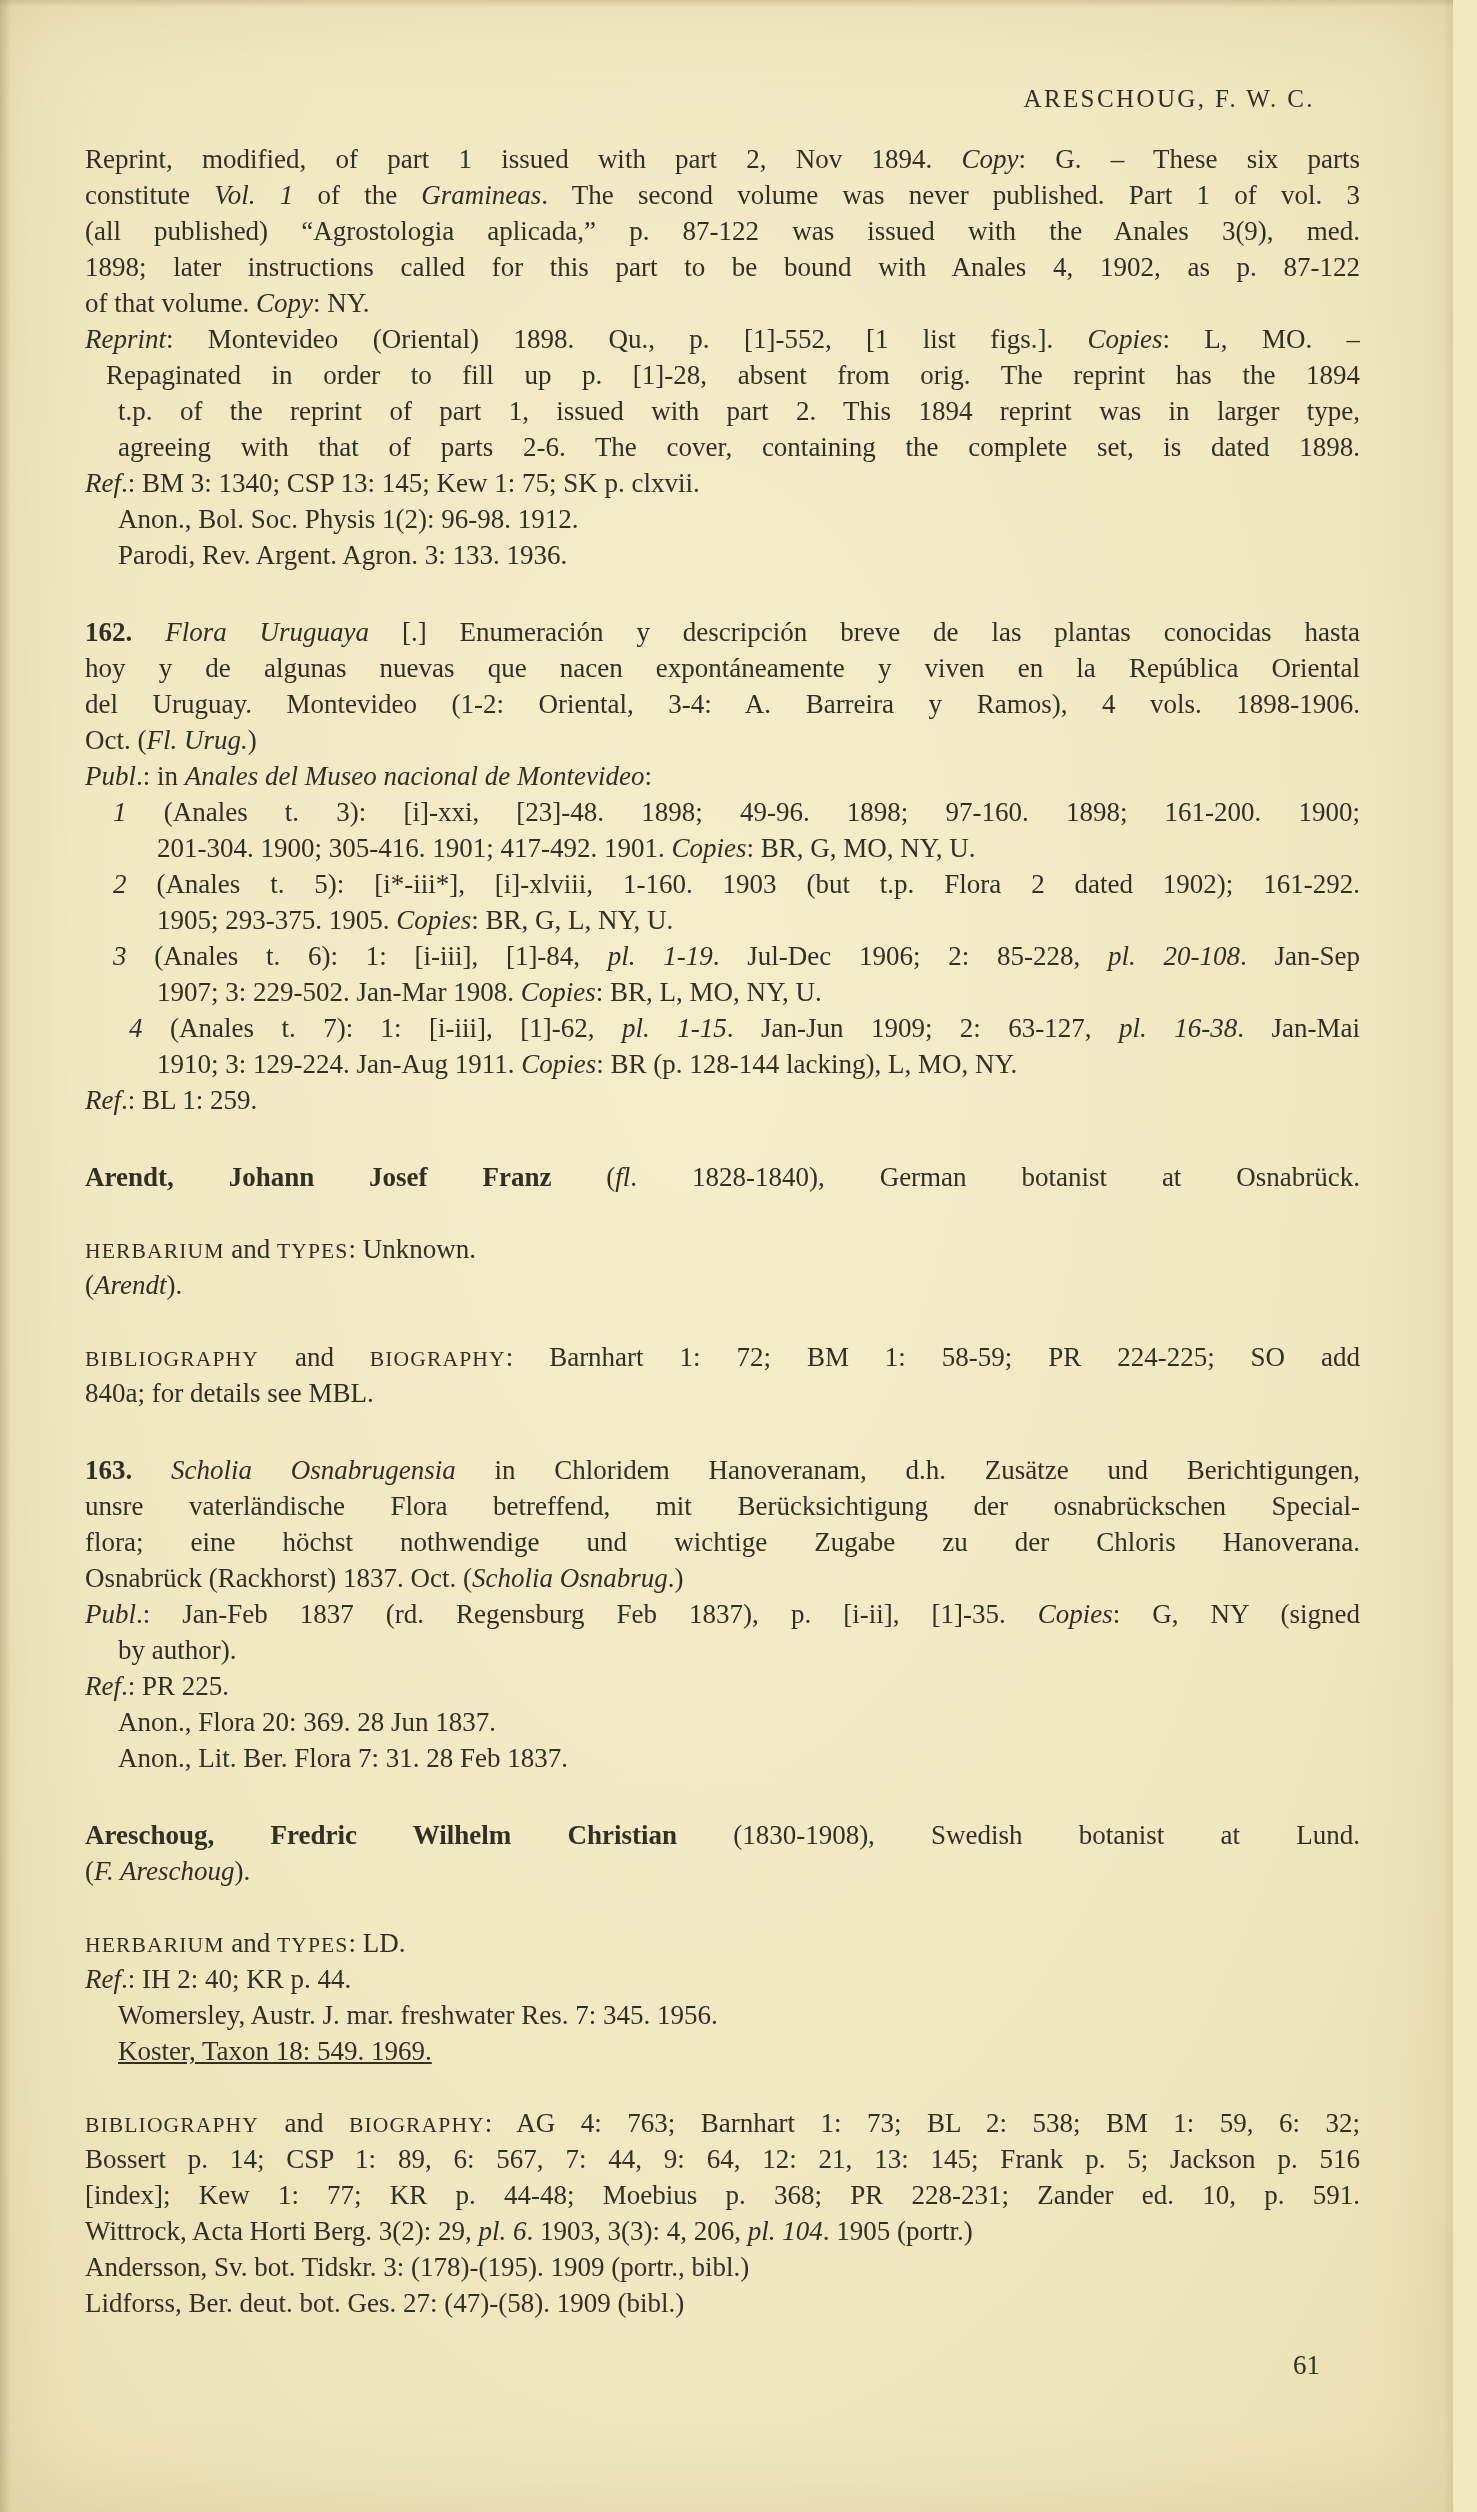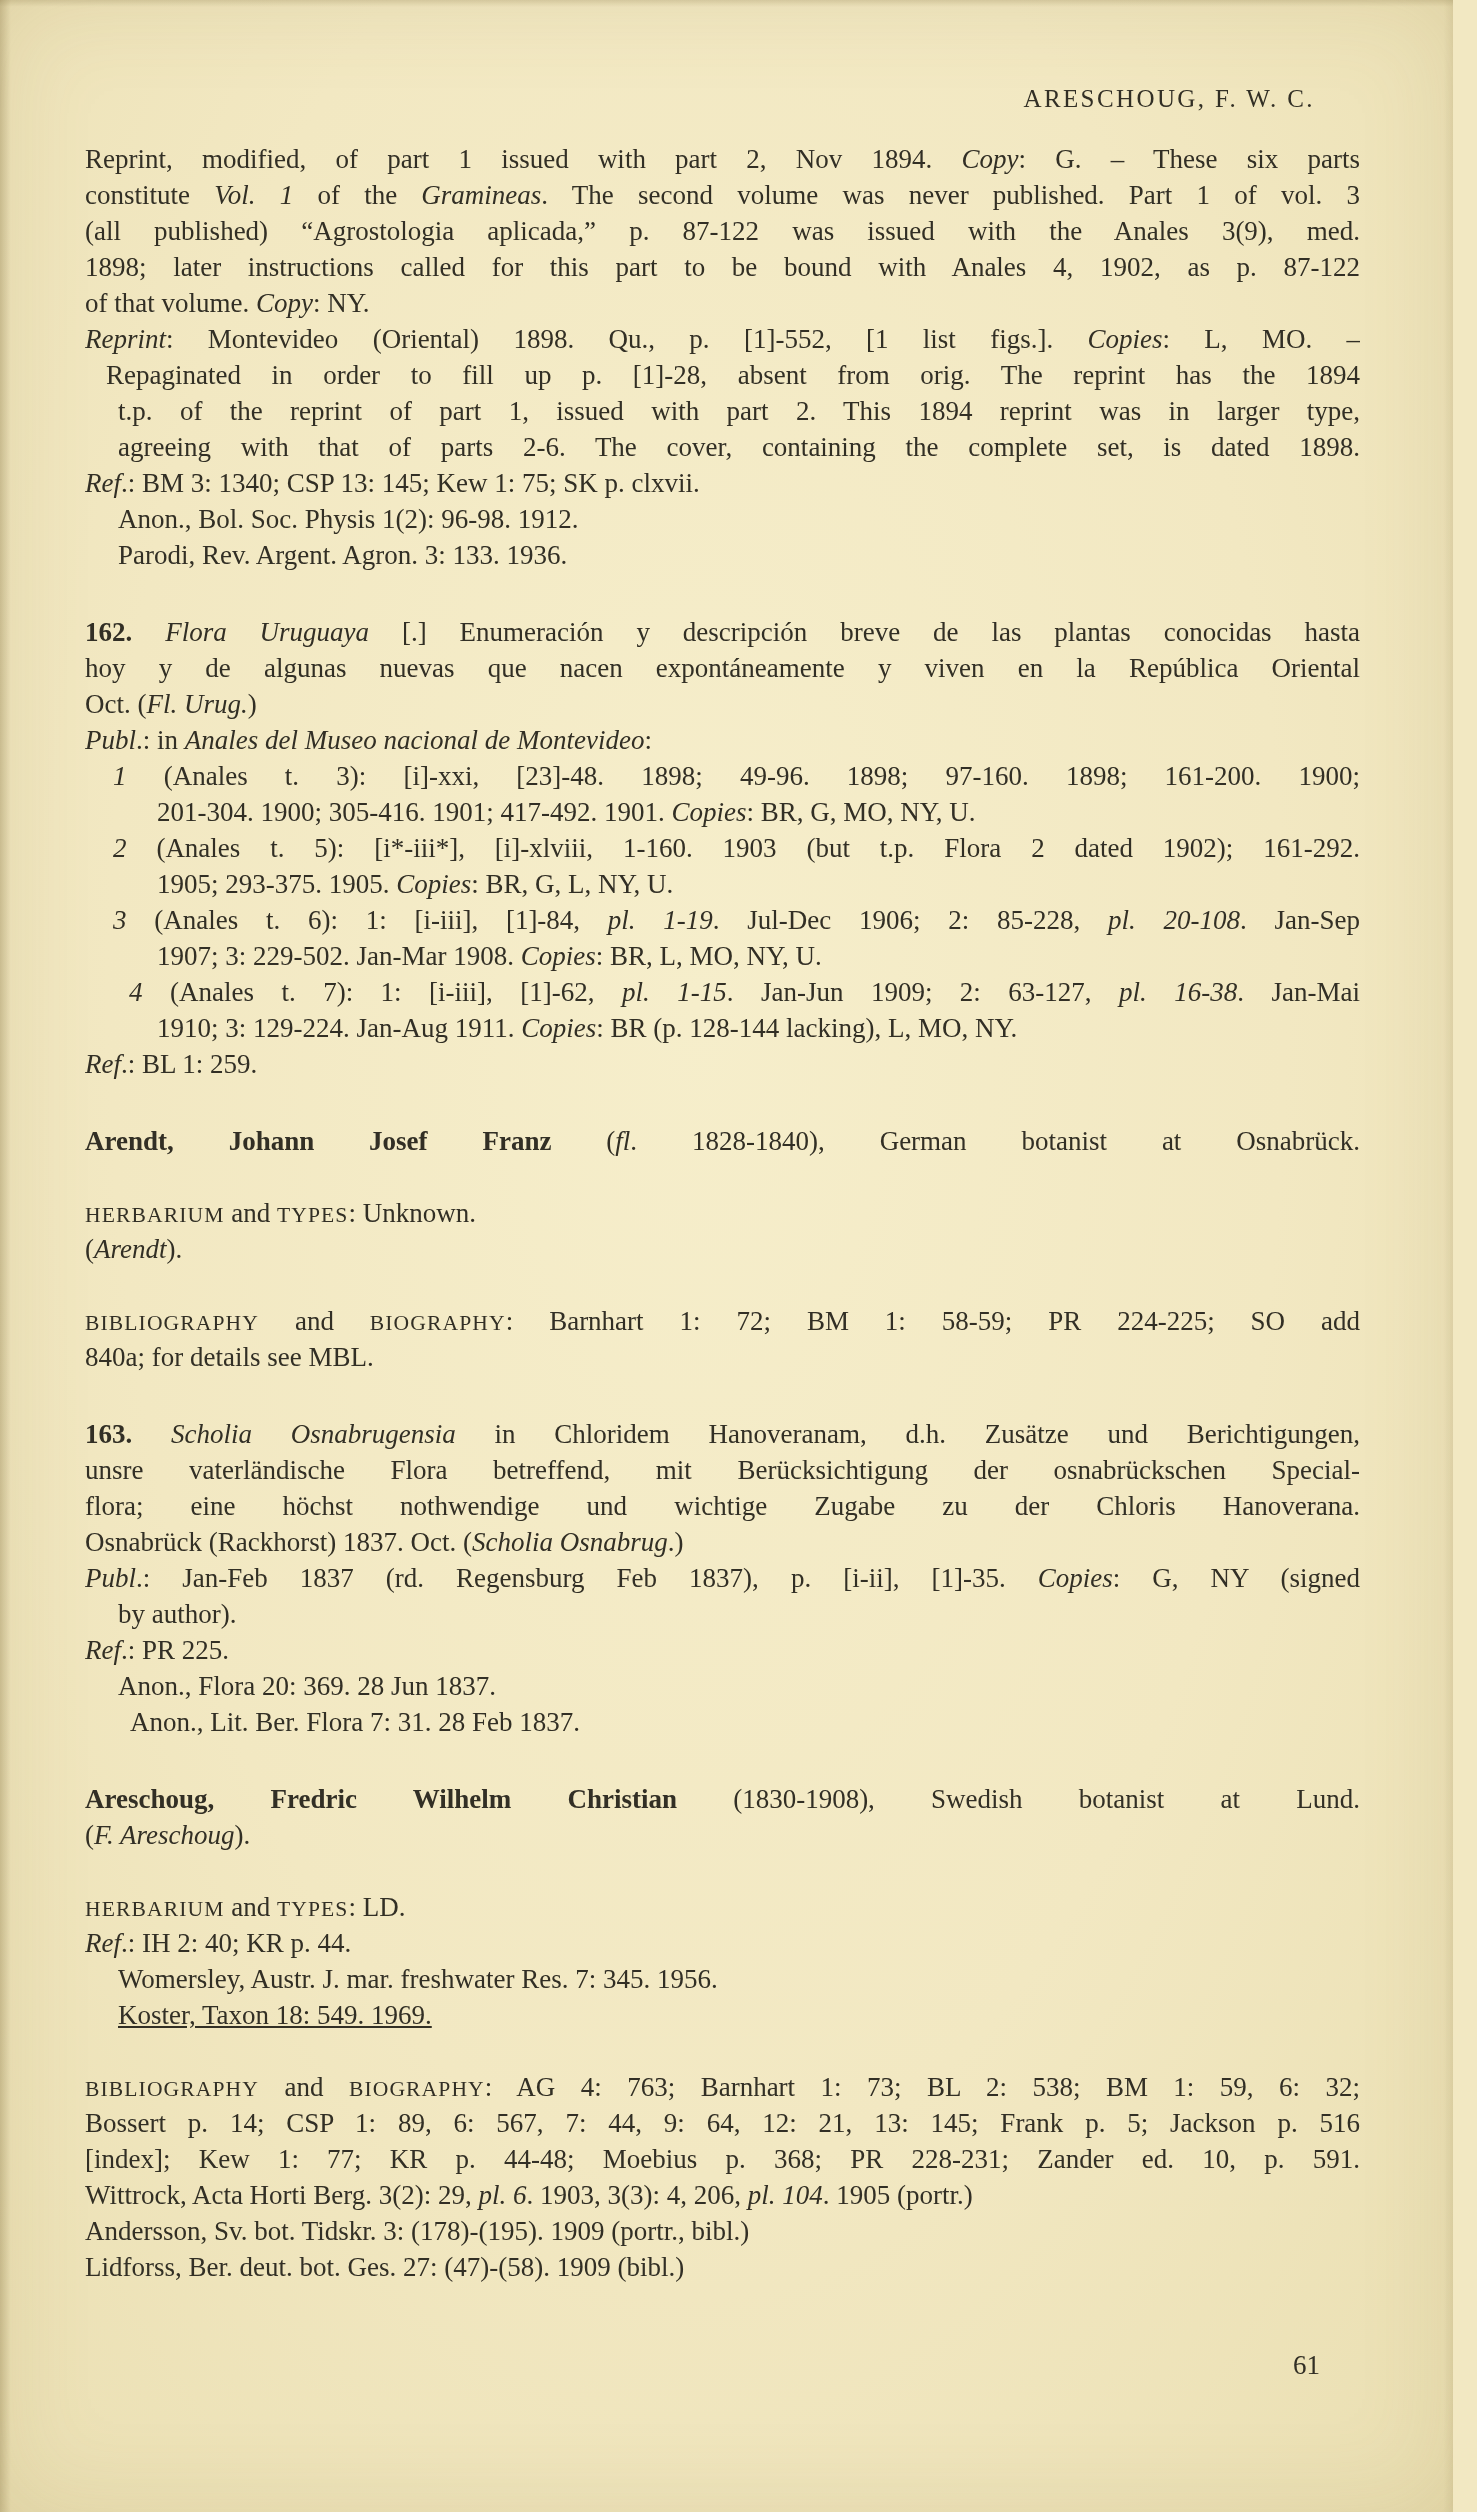--- a/index.html
+++ b/index.html
@@ -46,20 +46,21 @@
       <div class="line"><span class="s-r">of that volume. </span><span class="s-i">Copy</span><span class="s-r">: NY.</span></div>
       <div class="line j"><span class="s-i">Reprint</span><span class="s-r">: Montevideo (Oriental) 1898. Qu., p. [1]-552, [1 list figs.]. </span><span class="s-i">Copies</span><span class="s-r">: L, MO. –</span></div>
       <div class="line j" style="margin-left: 21px;"><span class="s-r">Repaginated in order to fill up p. [1]-28, absent from orig. The reprint has the 1894</span></div>
       <div class="line j" style="margin-left: 33px;"><span class="s-r">t.p. of the reprint of part 1, issued with part 2. This 1894 reprint was in larger type,</span></div>
       <div class="line j" style="margin-left: 33px;"><span class="s-r">agreeing with that of parts 2-6. The cover, containing the complete set, is dated 1898.</span></div>
       <div class="line"><span class="s-i">Ref</span><span class="s-r">.: BM 3: 1340; CSP 13: 145; Kew 1: 75; SK p. clxvii.</span></div>
       <div class="line" style="margin-left: 33px;"><span class="s-r">Anon., Bol. Soc. Physis 1(2): 96-98. 1912.</span></div>
       <div class="line" style="margin-left: 33px;"><span class="s-r">Parodi, Rev. Argent. Agron. 3: 133. 1936.</span></div>
       <div class="line j" style="margin-top: 41px;"><span class="s-b">162. </span><span class="s-i">Flora Uruguaya</span><span class="s-r"> [.] Enumeración y descripción breve de las plantas conocidas hasta</span></div>
       <div class="line j"><span class="s-r">hoy y de algunas nuevas que nacen expontáneamente y viven en la República Oriental</span></div>
+      <div class="line j"><span class="s-r">del Uruguay. Montevideo (1-2: Oriental, 3-4: A. Barreira y Ramos), 4 vols. 1898-1906.</span></div>
       <div class="line"><span class="s-r">Oct. (</span><span class="s-i">Fl. Urug.</span><span class="s-r">)</span></div>
       <div class="line"><span class="s-i">Publ</span><span class="s-r">.: in </span><span class="s-i">Anales del Museo nacional de Montevideo</span><span class="s-r">:</span></div>
       <div class="line j" style="margin-left: 28px;"><span class="s-i">1</span><span class="s-r"> (Anales t. 3): [i]-xxi, [23]-48. 1898; 49-96. 1898; 97-160. 1898; 161-200. 1900;</span></div>
       <div class="line" style="margin-left: 72px;"><span class="s-r">201-304. 1900; 305-416. 1901; 417-492. 1901. </span><span class="s-i">Copies</span><span class="s-r">: BR, G, MO, NY, U.</span></div>
       <div class="line j" style="margin-left: 28px;"><span class="s-i">2</span><span class="s-r"> (Anales t. 5): [i*-iii*], [i]-xlviii, 1-160. 1903 (but t.p. Flora 2 dated 1902); 161-292.</span></div>
       <div class="line" style="margin-left: 72px;"><span class="s-r">1905; 293-375. 1905. </span><span class="s-i">Copies</span><span class="s-r">: BR, G, L, NY, U.</span></div>
       <div class="line j" style="margin-left: 28px;"><span class="s-i">3</span><span class="s-r"> (Anales t. 6): 1: [i-iii], [1]-84, </span><span class="s-i">pl. 1-19</span><span class="s-r">. Jul-Dec 1906; 2: 85-228, </span><span class="s-i">pl. 20-108</span><span class="s-r">. Jan-Sep</span></div>
       <div class="line" style="margin-left: 72px;"><span class="s-r">1907; 3: 229-502. Jan-Mar 1908. </span><span class="s-i">Copies</span><span class="s-r">: BR, L, MO, NY, U.</span></div>
       <div class="line j" style="margin-left: 44px;"><span class="s-i">4</span><span class="s-r"> (Anales t. 7): 1: [i-iii], [1]-62, </span><span class="s-i">pl. 1-15</span><span class="s-r">. Jan-Jun 1909; 2: 63-127, </span><span class="s-i">pl. 16-38</span><span class="s-r">. Jan-Mai</span></div>
       <div class="line" style="margin-left: 72px;"><span class="s-r">1910; 3: 129-224. Jan-Aug 1911. </span><span class="s-i">Copies</span><span class="s-r">: BR (p. 128-144 lacking), L, MO, NY.</span></div>
@@ -70,21 +71,21 @@
       <div class="line j" style="margin-top: 36px;"><span class="s-sc">bibliography</span><span class="s-r"> and </span><span class="s-sc">biography</span><span class="s-r">: Barnhart 1: 72; BM 1: 58-59; PR 224-225; SO add</span></div>
       <div class="line"><span class="s-r">840a; for details see MBL.</span></div>
       <div class="line j" style="margin-top: 41px;"><span class="s-b">163. </span><span class="s-i">Scholia Osnabrugensia</span><span class="s-r"> in Chloridem Hanoveranam, d.h. Zusätze und Berichtigungen,</span></div>
       <div class="line j"><span class="s-r">unsre vaterländische Flora betreffend, mit Berücksichtigung der osnabrückschen Special-</span></div>
       <div class="line j"><span class="s-r">flora; eine höchst nothwendige und wichtige Zugabe zu der Chloris Hanoverana.</span></div>
       <div class="line"><span class="s-r">Osnabrück (Rackhorst) 1837. Oct. (</span><span class="s-i">Scholia Osnabrug</span><span class="s-r">.)</span></div>
       <div class="line j"><span class="s-i">Publ</span><span class="s-r">.: Jan-Feb 1837 (rd. Regensburg Feb 1837), p. [i-ii], [1]-35. </span><span class="s-i">Copies</span><span class="s-r">: G, NY (signed</span></div>
       <div class="line" style="margin-left: 33px;"><span class="s-r">by author).</span></div>
       <div class="line"><span class="s-i">Ref</span><span class="s-r">.: PR 225.</span></div>
       <div class="line" style="margin-left: 33px;"><span class="s-r">Anon., Flora 20: 369. 28 Jun 1837.</span></div>
-      <div class="line" style="margin-left: 45px;"><span class="s-r">Anon., Lit. Ber. Flora 7: 31. 28 Feb 1837.</span></div>
+      <div class="line" style="margin-left: 33px;"><span class="s-r">Anon., Lit. Ber. Flora 7: 31. 28 Feb 1837.</span></div>
       <div class="line j" style="margin-top: 41px;"><span class="s-b">Areschoug, Fredric Wilhelm Christian</span><span class="s-r"> (1830-1908), Swedish botanist at Lund.</span></div>
       <div class="line"><span class="s-r">(</span><span class="s-i">F. Areschoug</span><span class="s-r">).</span></div>
       <div class="line" style="margin-top: 36px;"><span class="s-sc">herbarium</span><span class="s-r"> and </span><span class="s-sc">types</span><span class="s-r">: LD.</span></div>
       <div class="line"><span class="s-i">Ref</span><span class="s-r">.: IH 2: 40; KR p. 44.</span></div>
       <div class="line" style="margin-left: 33px;"><span class="s-r">Womersley, Austr. J. mar. freshwater Res. 7: 345. 1956.</span></div>
       <div class="line" style="margin-left: 33px; text-decoration: underline;"><span class="s-r">Koster, Taxon 18: 549. 1969.</span></div>
       <div class="line j" style="margin-top: 36px;"><span class="s-sc">bibliography</span><span class="s-r"> and </span><span class="s-sc">biography</span><span class="s-r">: AG 4: 763; Barnhart 1: 73; BL 2: 538; BM 1: 59, 6: 32;</span></div>
       <div class="line j"><span class="s-r">Bossert p. 14; CSP 1: 89, 6: 567, 7: 44, 9: 64, 12: 21, 13: 145; Frank p. 5; Jackson p. 516</span></div>
       <div class="line j"><span class="s-r">[index]; Kew 1: 77; KR p. 44-48; Moebius p. 368; PR 228-231; Zander ed. 10, p. 591.</span></div>
       <div class="line"><span class="s-r">Wittrock, Acta Horti Berg. 3(2): 29, </span><span class="s-i">pl. 6</span><span class="s-r">. 1903, 3(3): 4, 206, </span><span class="s-i">pl. 104</span><span class="s-r">. 1905 (portr.)</span></div>

